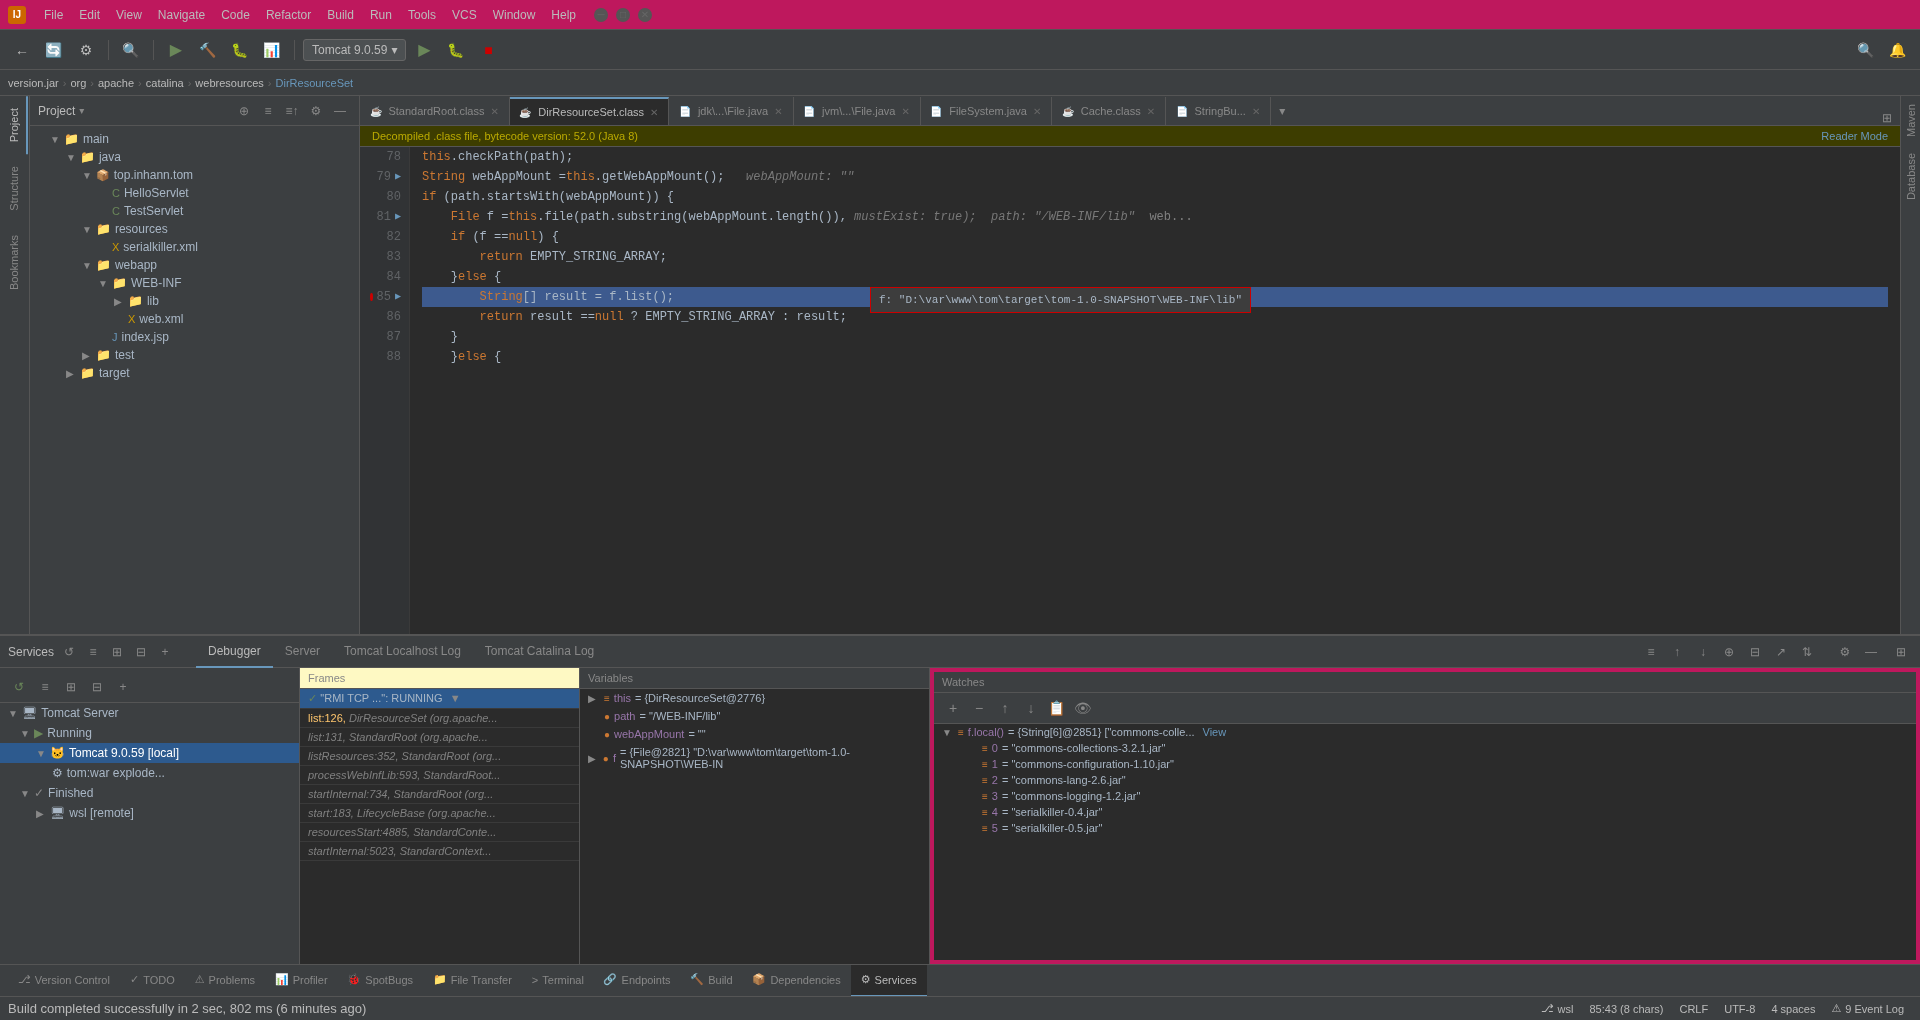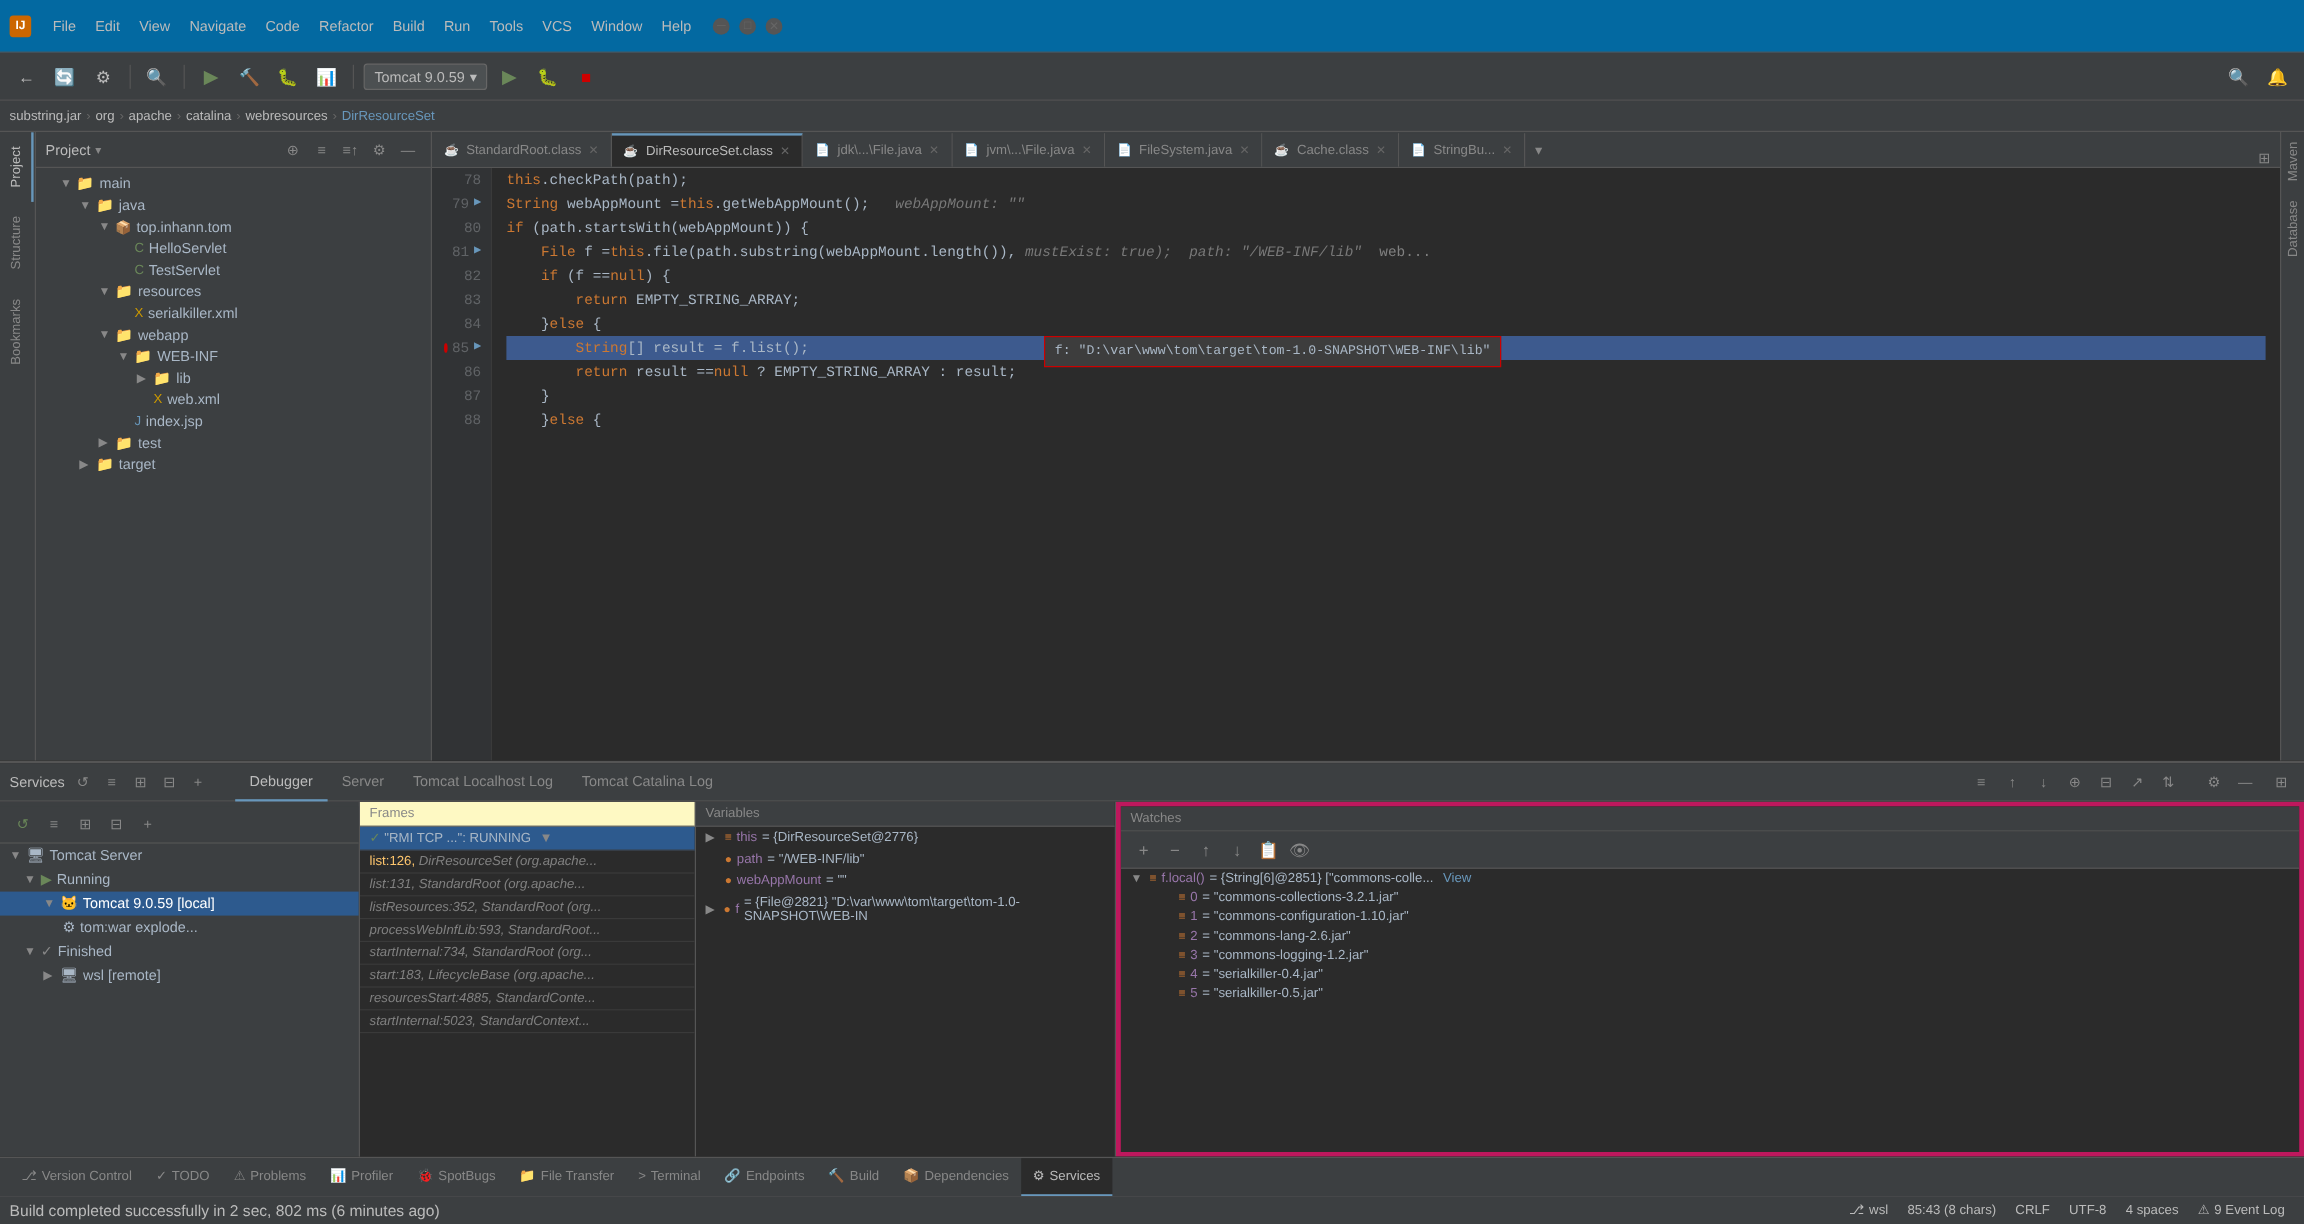--- a/index.html
+++ b/index.html
@@ -1,19 +1,19 @@
 <!DOCTYPE html>
 <html><head>
   <meta charset="utf-8">
   <style>
     * { box-sizing: border-box; margin: 0; padding: 0; }
     body { font-family: 'Segoe UI', sans-serif; font-size: 12px; background: #2b2b2b; color: #a9b7c6; width: 1920px; height: 1020px; overflow: hidden; display: flex; flex-direction: column; }
 
     
-    .title-bar { background: #0369a1; height: 44px; display: flex; align-items: center; padding: 0 8px; gap: 12px; border-bottom: 1px solid #555; flex-shrink: 0; }
+    .title-bar { background: #be185d; height: 30px; display: flex; align-items: center; padding: 0 8px; gap: 12px; border-bottom: 1px solid #555; flex-shrink: 0; }
     .title-bar-logo { width: 18px; height: 18px; background: #cc6600; border-radius: 3px; display: flex; align-items: center; justify-content: center; color: white; font-size: 10px; font-weight: bold; flex-shrink: 0; }
     .title-bar-menu { display: flex; gap: 4px; }
     .title-bar-menu span { color: #bbbbbb; font-size: 12px; padding: 2px 6px; cursor: pointer; }
     .title-bar-title { flex: 1; text-align: center; color: #bbbbbb; font-size: 12px; }
     .title-bar-controls { display: flex; gap: 8px; }
     .title-bar-control { width: 14px; height: 14px; border-radius: 50%; cursor: pointer; display: flex; align-items: center; justify-content: center; font-size: 10px; color: #666; }
     .ctrl-min { background: #555; }
     .ctrl-max { background: #555; }
     .ctrl-close { background: #555; }
 
@@ -198,21 +198,21 @@
   <div class="toolbar-btn run-btn">▶</div>
   <div class="toolbar-btn">🐛</div>
   <div class="toolbar-btn" style="color:#cc0000;">■</div>
   <div class="toolbar-right">
     <div class="toolbar-btn">🔍</div>
     <div class="toolbar-btn">🔔</div>
   </div>
 </div>
 
 <div class="breadcrumb">
-  <span>substring.jar</span>
+  <span>version.jar</span>
   <span class="sep">›</span>
   <span>org</span>
   <span class="sep">›</span>
   <span>apache</span>
   <span class="sep">›</span>
   <span>catalina</span>
   <span class="sep">›</span>
   <span>webresources</span>
   <span class="sep">›</span>
   <span class="current">DirResourceSet</span>
@@ -349,20 +349,24 @@
         <span class="tab-icon">📄</span>
         <span>StringBu...</span>
         <span class="tab-close">✕</span>
       </div>
       <div class="tab-more">▾</div>
       <div style="margin-left:auto; display:flex; align-items:center; padding:0 8px;">
         <span style="color:#888;font-size:12px;cursor:pointer;">⊞</span>
       </div>
     </div>
 
+    <div class="decompiled-notice">
+      <span>Decompiled .class file, bytecode version: 52.0 (Java 8)</span>
+      <span class="reader-mode-btn">Reader Mode</span>
+    </div>
 
     <div class="code-editor">
       <div class="line-numbers">
         <div class="line-number">
           <span>78</span>
         </div>
         <div class="line-number">
           <span>79</span>
           <span class="gutter-arrow">▶</span>
         </div>

